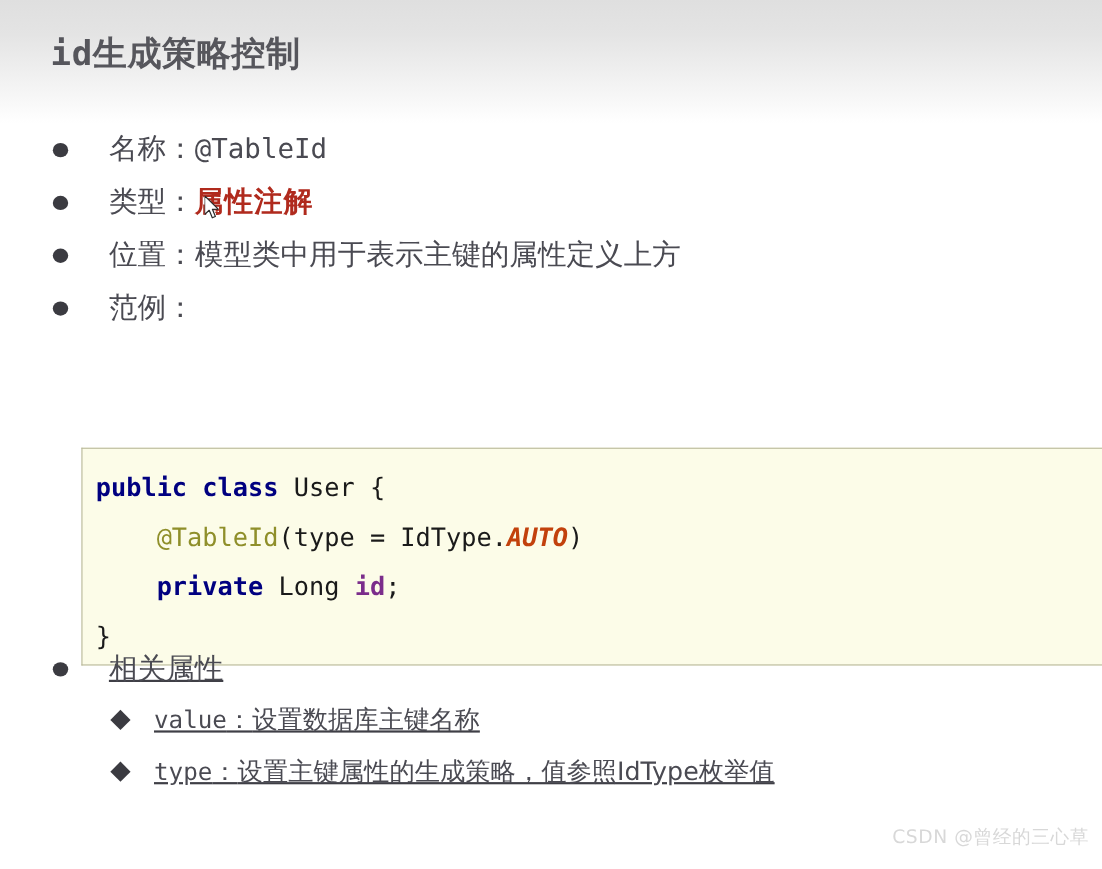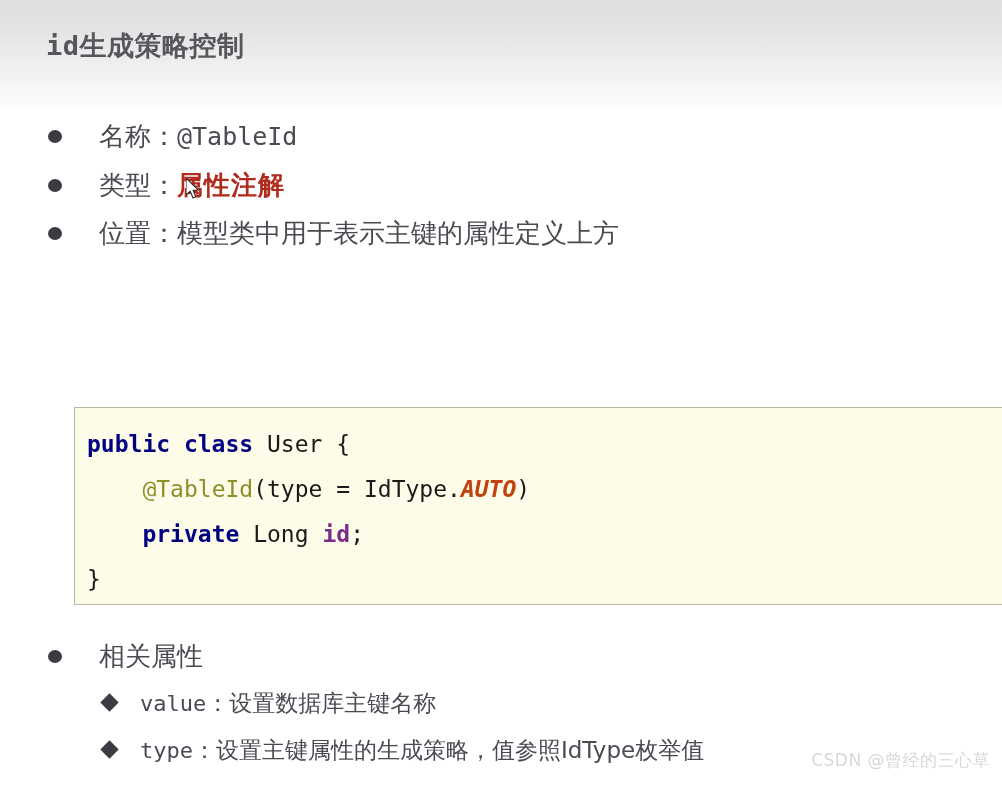--- a/index.html
+++ b/index.html
@@ -31,21 +31,21 @@
     height: 112px;
     background: linear-gradient(to bottom, #dfdfdf 0%, #e4e4e4 28%, #efefef 58%, #f9f9f9 85%, #ffffff 100%);
     z-index: 0;
   }
 
   .page-title {
     position: absolute;
     top: 28px;
     left: 46px;
     font-family: "DejaVu Sans Mono", "Liberation Mono", monospace;
-    font-size: 27px;
+    font-size: 31px;
     font-weight: bold;
     letter-spacing: 0.5px;
     color: #56565c;
     z-index: 2;
     white-space: nowrap;
   }
 
   
   .content {
     position: absolute;
@@ -116,23 +116,24 @@
   .kw   { color: #000080; font-weight: bold; }
   .ann  { color: #8f8f2a; }
   .cnst { color: #c2410c; font-weight: bold; font-style: italic; }
   .fld  { color: #7b2d8b; font-weight: bold; }
   .plain{ color: #1a1a1a; }
 
   
   .sub-section {
     position: absolute;
     left: 0;
-    top: 632px;
+    top: 584px;
     width: 807px;
     z-index: 2;
+    text-decoration: underline;
   }
   .sub-head {
     position: relative;
     padding-left: 99px;
     font-size: 26px;
     line-height: 48px;
     color: #4a4a52;
     white-space: nowrap;
   }
   .sub-head > .dot {
@@ -216,20 +217,24 @@
         <span class="dot"></span>
         <span class="label-cn">类型：</span><span class="emph-red">属性注解</span>
       </li>
 
       <li class="bullet">
         <span class="dot"></span>
         <span class="label-cn">位置：</span><span class="label-cn">模型类中用于表示主键的属性定义上方</span>
       </li>
 
 
+      <li class="bullet">
+        <span class="dot"></span>
+        <span class="label-cn">范例：</span><span class="label-cn"></span>
+      </li>
 
     </ul>
   </div>
 
   <pre class="code-block" id="code-block"><div class="code-line"><span class="kw">public class </span><span class="plain">User {</span></div><div class="code-line"><span class="plain">    </span><span class="ann">@TableId</span><span class="plain">(type = IdType.</span><span class="cnst">AUTO</span><span class="plain">)</span></div><div class="code-line"><span class="plain">    </span><span class="kw">private </span><span class="plain">Long </span><span class="fld">id</span><span class="plain">;</span></div><div class="code-line"><span class="plain">}</span></div></pre>
 
   <div class="sub-section">
     <div class="sub-head">
       <span class="dot"></span>
       <span>相关属性</span>

